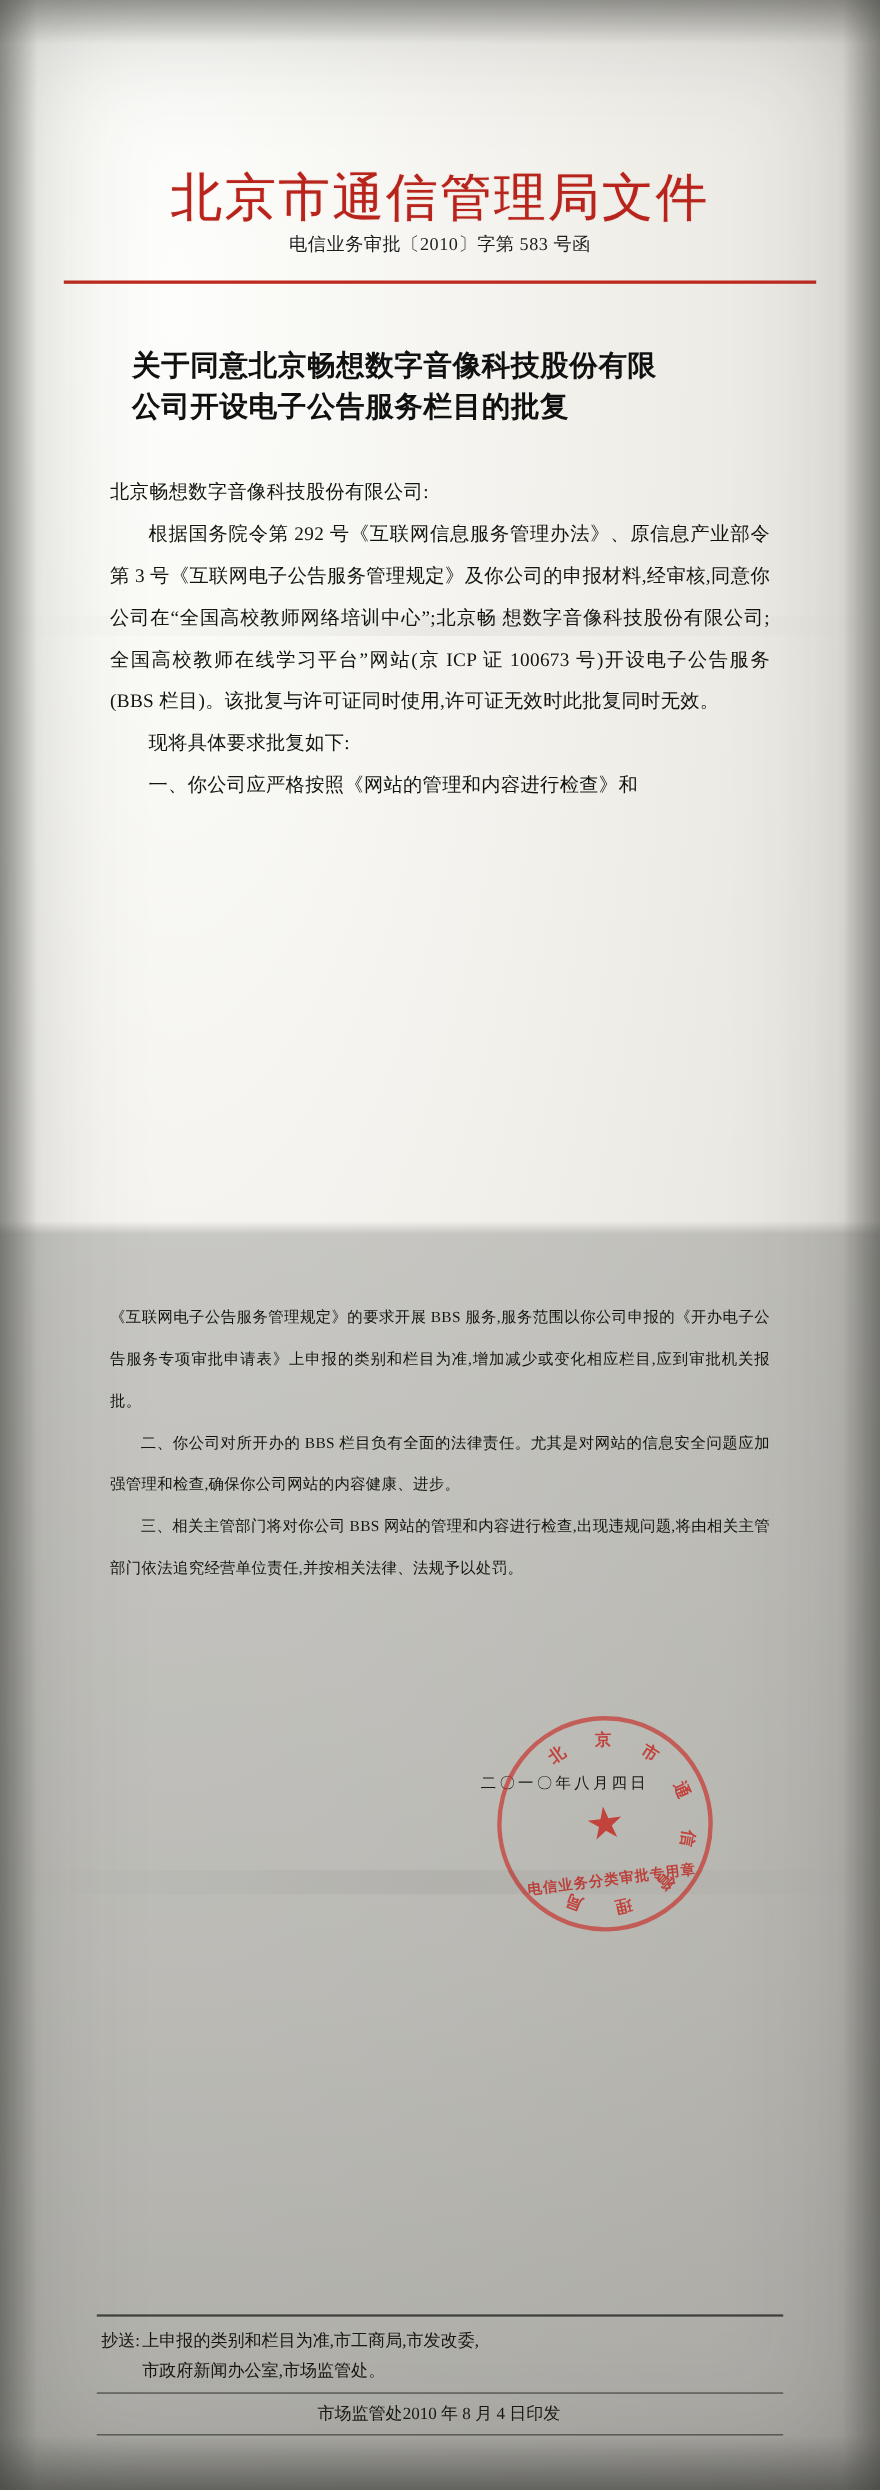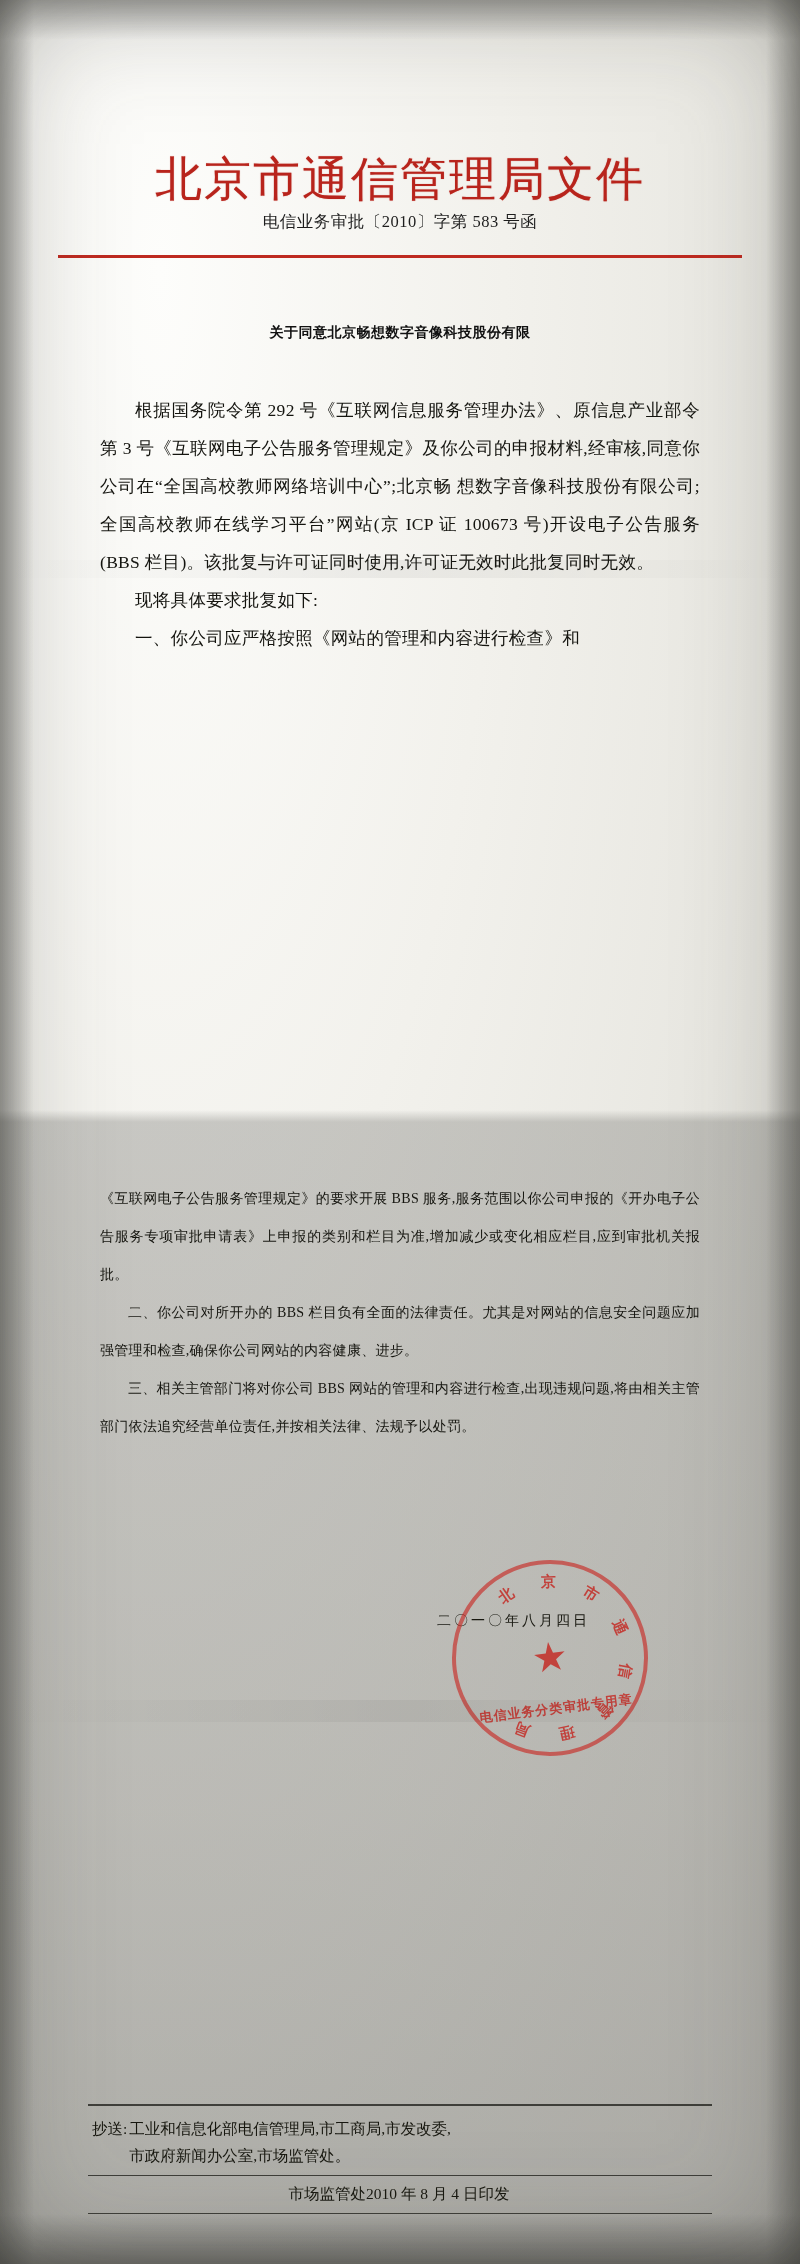--- a/index.html
+++ b/index.html
@@ -97,22 +97,21 @@
   .redrule {
     margin: 22px auto 0 auto;
     width: 684px;
     height: 3px;
     background: #be2a20;
   }
 
   .title {
     margin: 56px auto 0 auto;
     width: 560px;
-    text-align: center;
-    font-size: 14px;
+    font-size: 26px;
     font-weight: bold;
     line-height: 37px;
     color: #111;
     letter-spacing: 0.5px;
   }
 
   .body {
     margin: 40px auto 0 auto;
     width: 600px;
     font-size: 17.5px;
@@ -240,23 +239,25 @@
   <div class="doc">
 
     <div class="masthead">北京市通信管理局文件</div>
 
     <div class="docnum">电信业务审批〔2010〕字第 583 号函</div>
 
     <div class="redrule"></div>
 
     <div class="title">
       <div>关于同意北京畅想数字音像科技股份有限</div>
+      <div>公司开设电子公告服务栏目的批复</div>
     </div>
 
     <div class="body">
+      <p>北京畅想数字音像科技股份有限公司:</p>
       <p class="indent">根据国务院令第 292 号《互联网信息服务管理办法》、原信息产业部令第 3 号《互联网电子公告服务管理规定》及你公司的申报材料,经审核,同意你公司在“全国高校教师网络培训中心”;北京畅 想数字音像科技股份有限公司;全国高校教师在线学习平台”网站(京 ICP 证 100673 号)开设电子公告服务(BBS 栏目)。该批复与许可证同时使用,许可证无效时此批复同时无效。</p>
       <p class="indent">现将具体要求批复如下:</p>
       <p class="indent">一、你公司应严格按照《网站的管理和内容进行检查》和</p>
     </div>
   </div>
 
   <div class="shade"></div>
 
   <div class="body2">
     <p>《互联网电子公告服务管理规定》的要求开展 BBS 服务,服务范围以你公司申报的《开办电子公告服务专项审批申请表》上申报的类别和栏目为准,增加减少或变化相应栏目,应到审批机关报批。</p>
@@ -280,21 +281,21 @@
       <div class="star">★</div>
       <div class="bottom-text">电信业务分类审批专用章</div>
     </div>
   </div>
 
   <div class="footer">
     <div class="hr"></div>
     <div class="cc">
       <div class="cc-label">抄送:</div>
       <div class="cc-body">
-        <div>工业和信息化部电信管理局,市工商局,市发改委,</div>
+        <div>上申报的类别和栏目为准,市工商局,市发改委,</div>
         <div>市政府新闻办公室,市场监管处。</div>
       </div>
     </div>
     <div class="hr thin"></div>
     <div class="footer-bottom">
       <div>市场监管处</div>
       <div>2010 年 8 月 4 日印发</div>
     </div>
     <div class="hr thin" style="margin-top:8px;"></div>
   </div>

